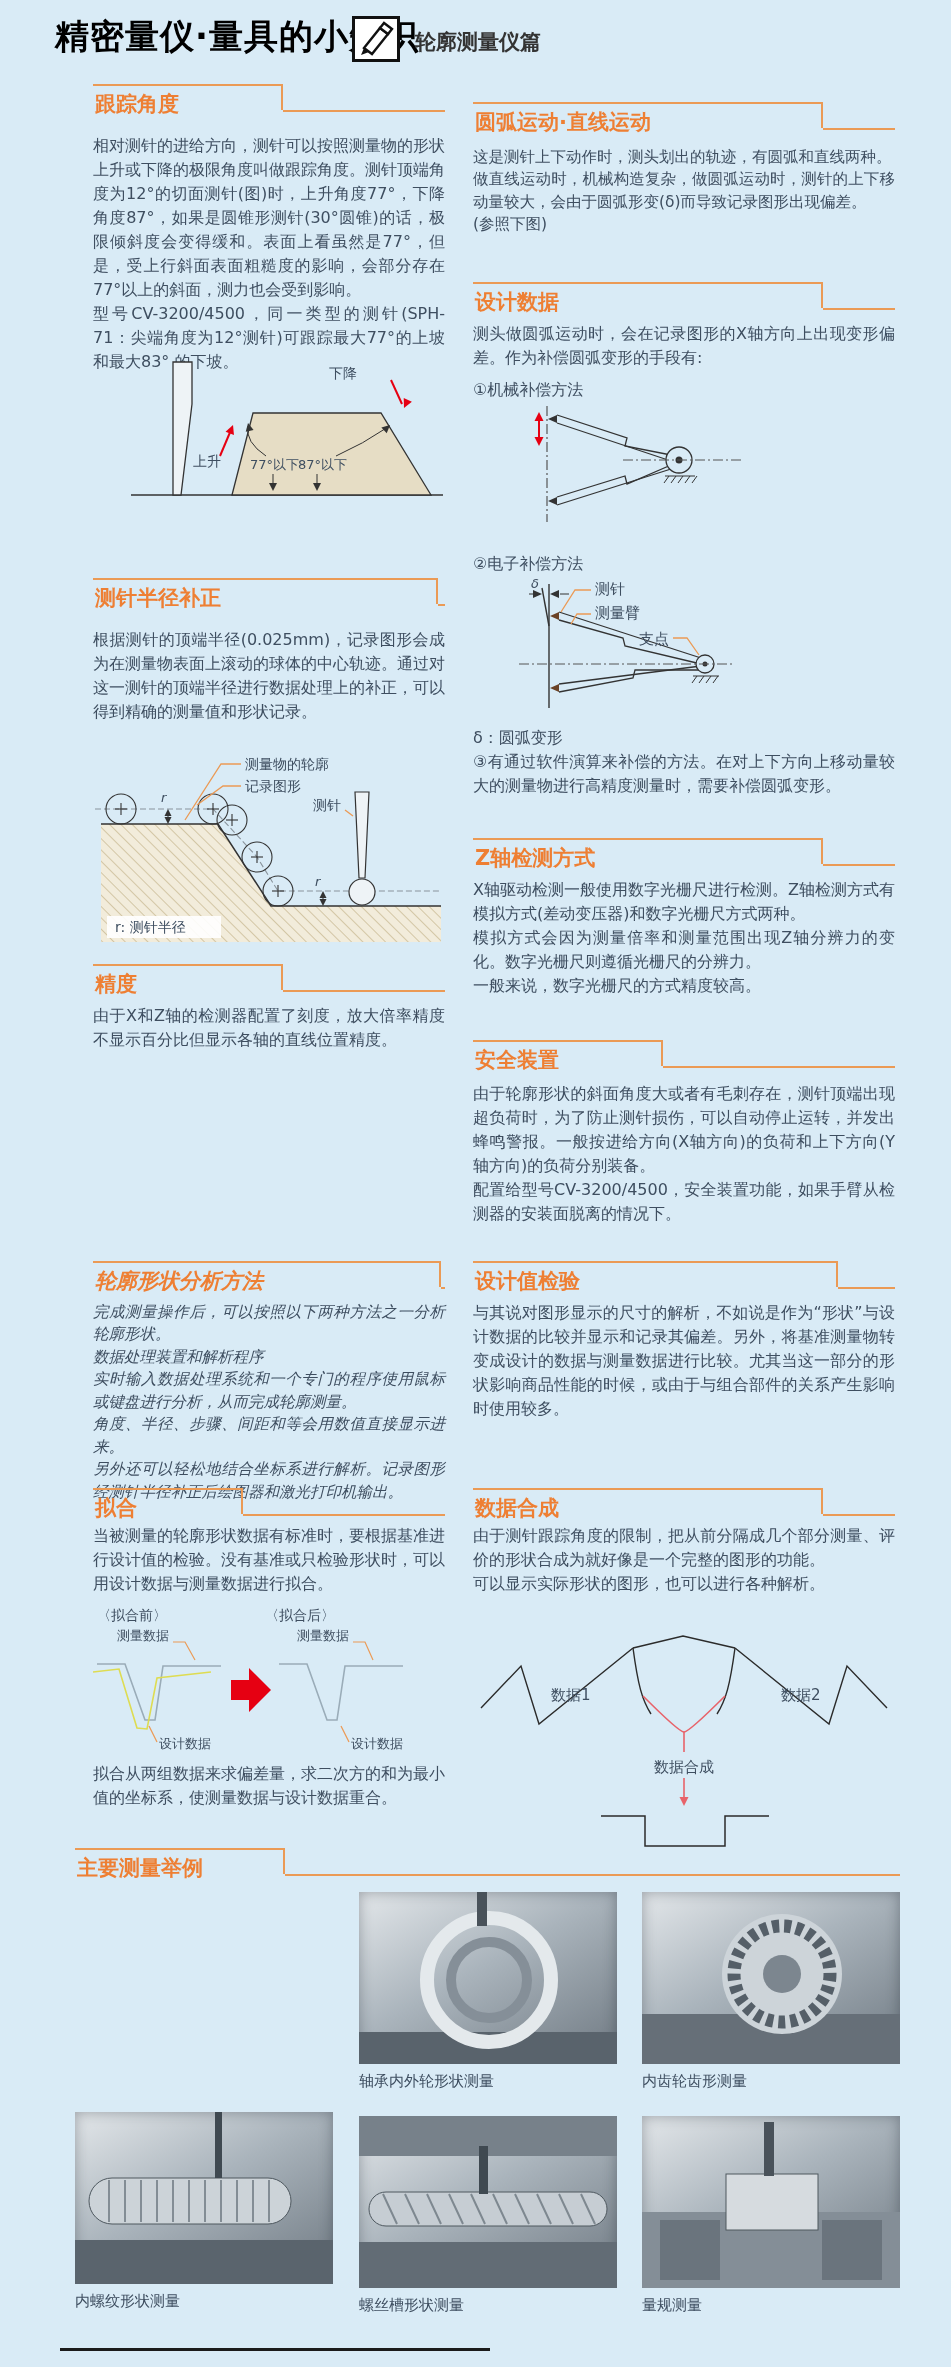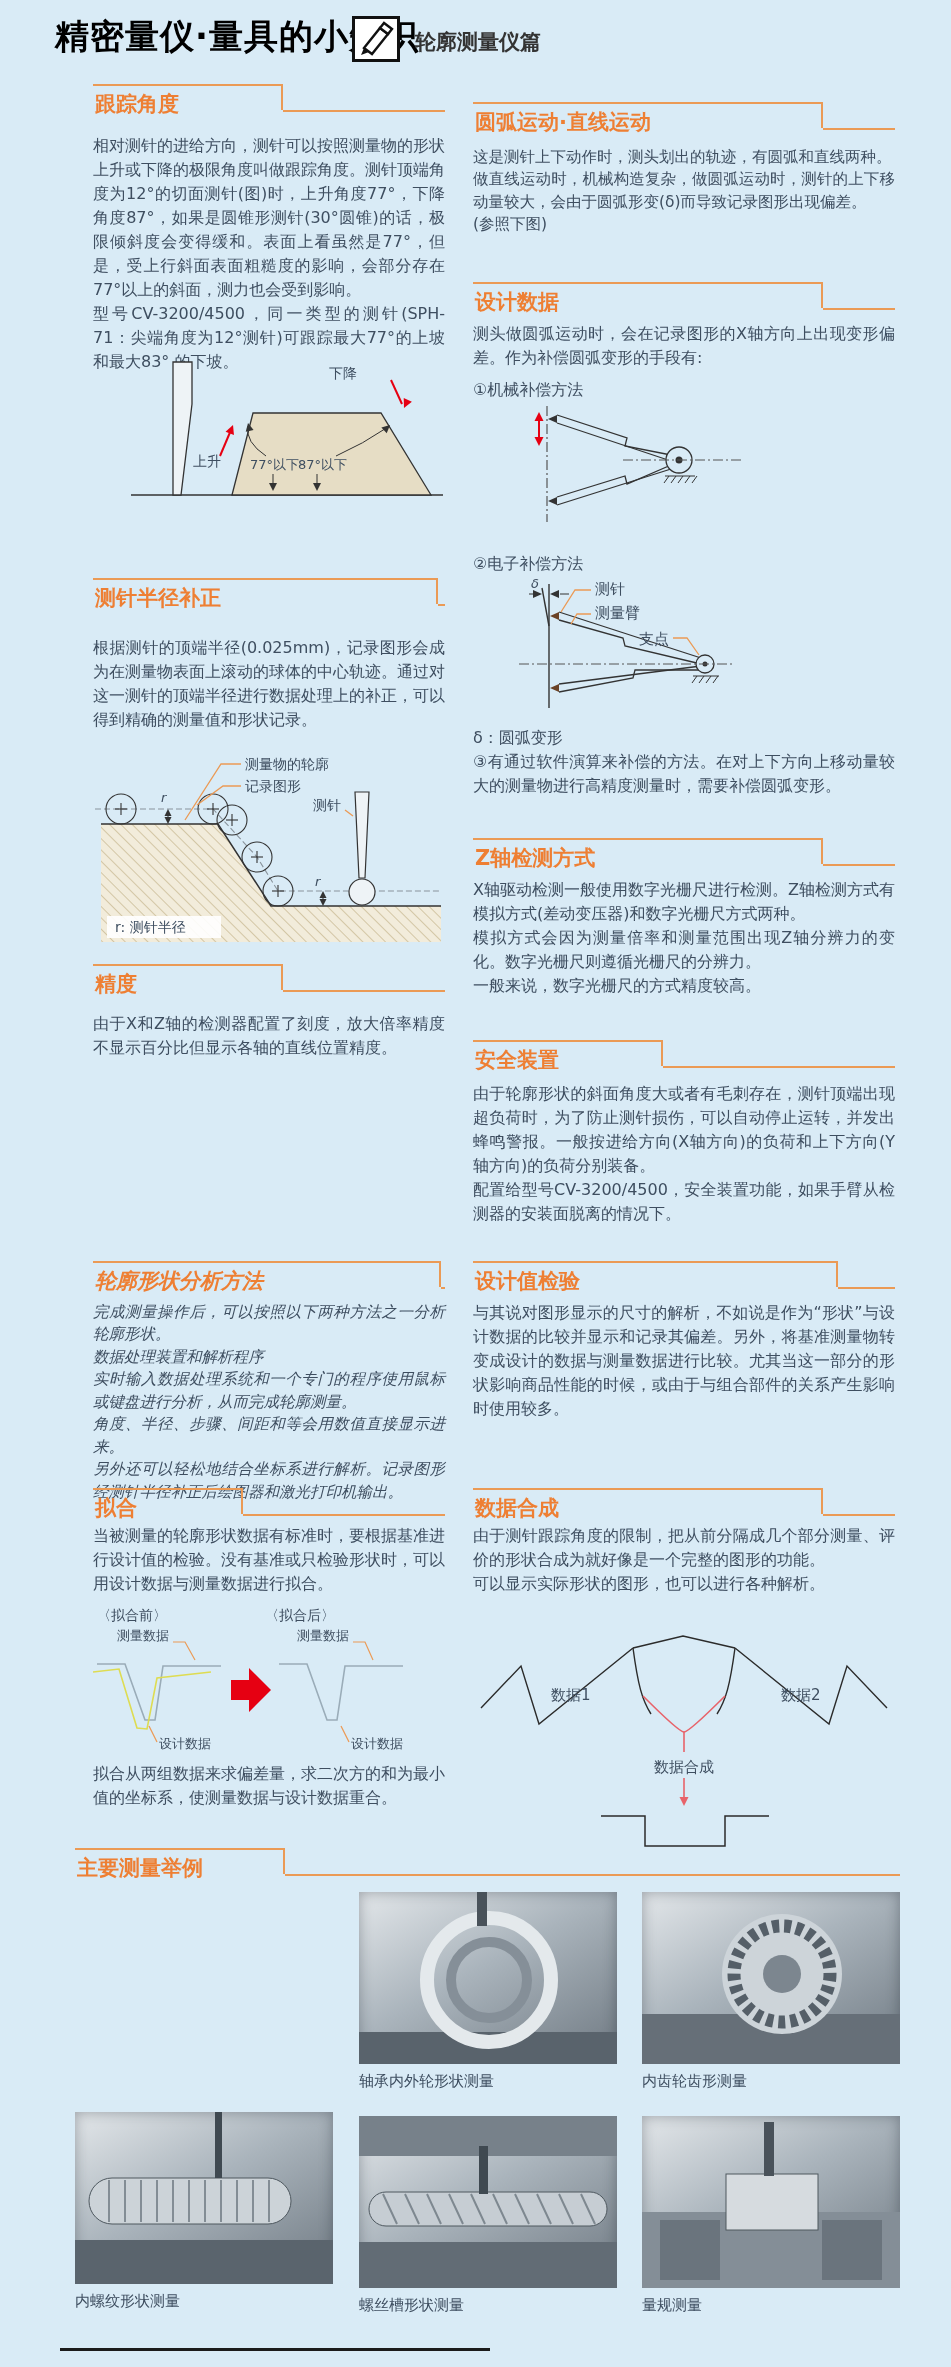--- a/index.html
+++ b/index.html
@@ -92,21 +92,21 @@
       <text x="205" y="113" font-size="13">87°以下</text>
     </svg>
   </section>
 
   <section style="left:93px;top:578px;width:352px;height:395px;">
     <header class="sec-head">
       <span class="line-a" style="width:345px;"></span>
       <span class="line-b" style="left:345px;"></span>
       <h2 class="sec-title">测针半径补正</h2>
     </header>
-    <p class="body" style="top:50px;width:352px;margin-top:8px;">根据测针的顶端半径(0.025mm)，记录图形会成为在测量物表面上滚动的球体的中心轨迹。通过对这一测针的顶端半径进行数据处理上的补正，可以得到精确的测量值和形状记录。</p>
+    <p class="body" style="top:50px;width:352px;">根据测针的顶端半径(0.025mm)，记录图形会成为在测量物表面上滚动的球体的中心轨迹。通过对这一测针的顶端半径进行数据处理上的补正，可以得到精确的测量值和形状记录。</p>
     <svg class="diag" style="top:174px;" width="352" height="212" viewBox="0 0 352 212">
       <defs>
         <pattern id="hp" width="8" height="8" patternUnits="userSpaceOnUse" patternTransform="rotate(-45)">
           <rect width="8" height="8" fill="#f2ecdb"></rect>
           <line x1="0" y1="0" x2="0" y2="8" stroke="#c3b188" stroke-width="1.3"></line>
         </pattern>
       </defs>
       <g>
         <path d="M8,72 L125,72 L178,154 L348,154 L348,190 L8,190 Z" fill="url(#hp)"></path>
         <path d="M8,72 L125,72 L178,154 L348,154" stroke="#333" fill="none" stroke-width="1.5"></path>
@@ -157,21 +157,21 @@
       <text x="22" y="180" font-size="14">r: 测针半径</text>
     </svg>
   </section>
 
   <section style="left:93px;top:964px;width:352px;height:140px;">
     <header class="sec-head">
       <span class="line-a" style="width:190px;"></span>
       <span class="line-b" style="left:190px;"></span>
       <h2 class="sec-title">精度</h2>
     </header>
-    <p class="body" style="top:48px;width:352px;">由于X和Z轴的检测器配置了刻度，放大倍率精度不显示百分比但显示各轴的直线位置精度。</p>
+    <p class="body" style="top:40px;width:352px;">由于X和Z轴的检测器配置了刻度，放大倍率精度不显示百分比但显示各轴的直线位置精度。</p>
   </section>
 
   <section style="left:93px;top:1261px;width:352px;height:225px;font-style:italic;">
     <header class="sec-head">
       <span class="line-a" style="width:348px;"></span>
       <span class="line-b" style="left:348px;"></span>
       <h2 class="sec-title">轮廓形状分析方法</h2>
     </header>
     <p class="body tight" style="top:40px;width:352px;">完成测量操作后，可以按照以下两种方法之一分析轮廓形状。
 数据处理装置和解析程序

